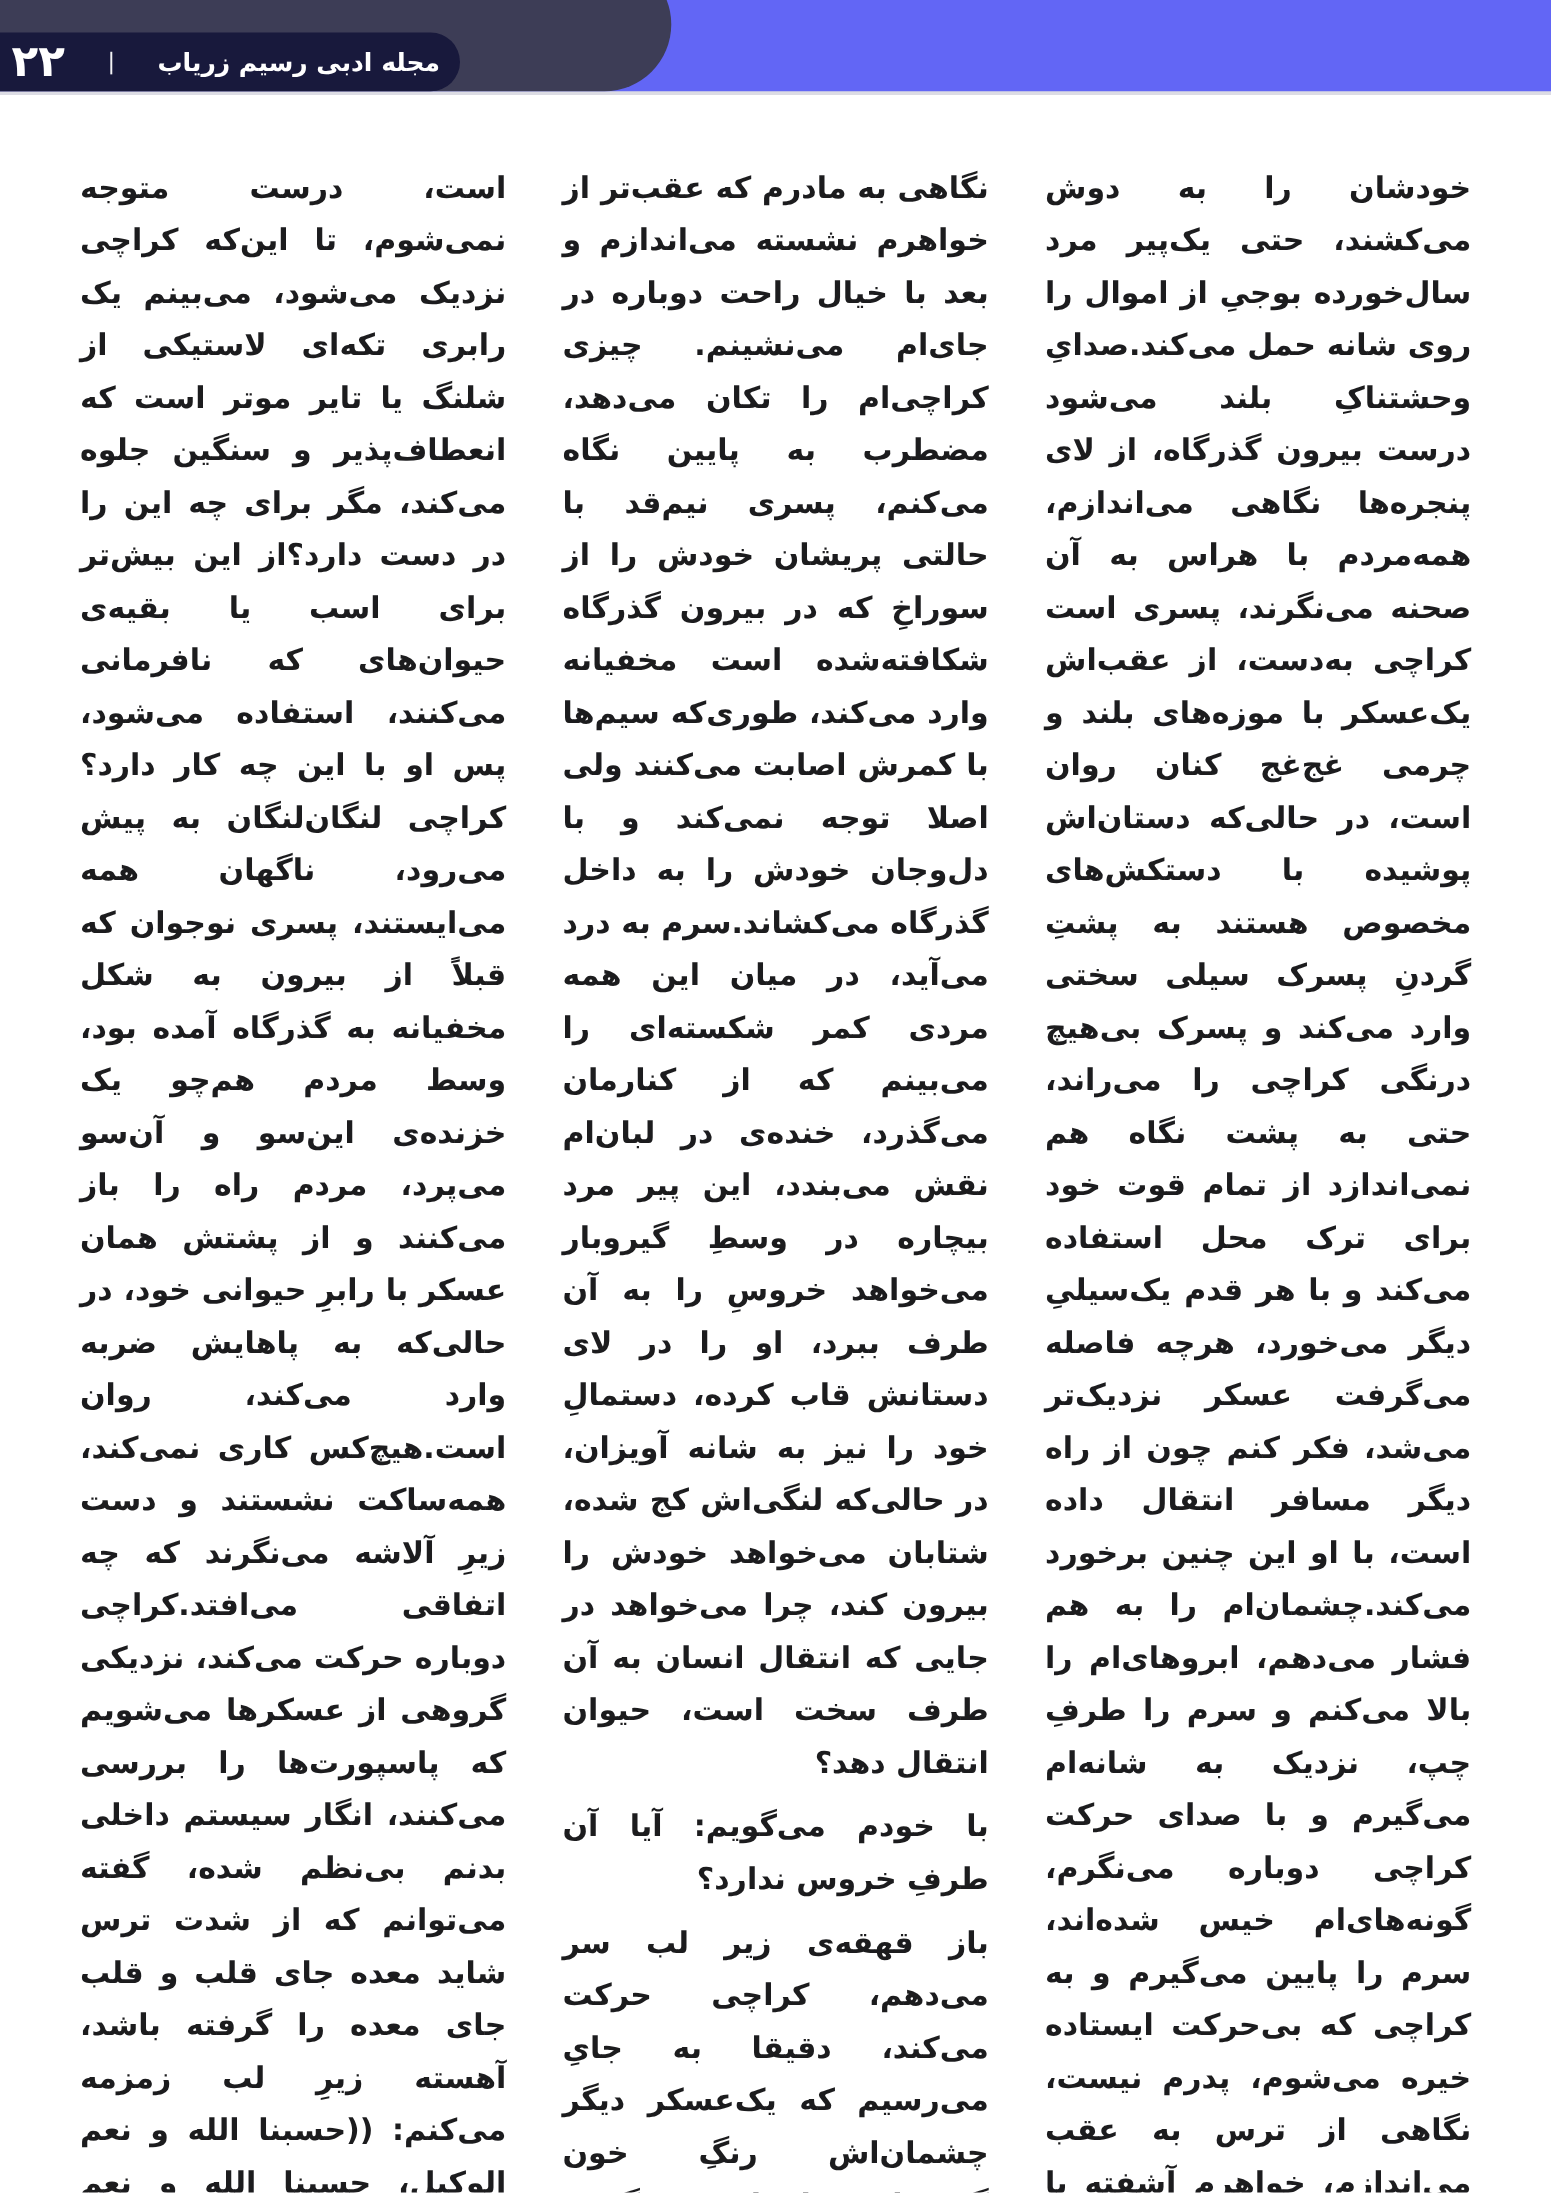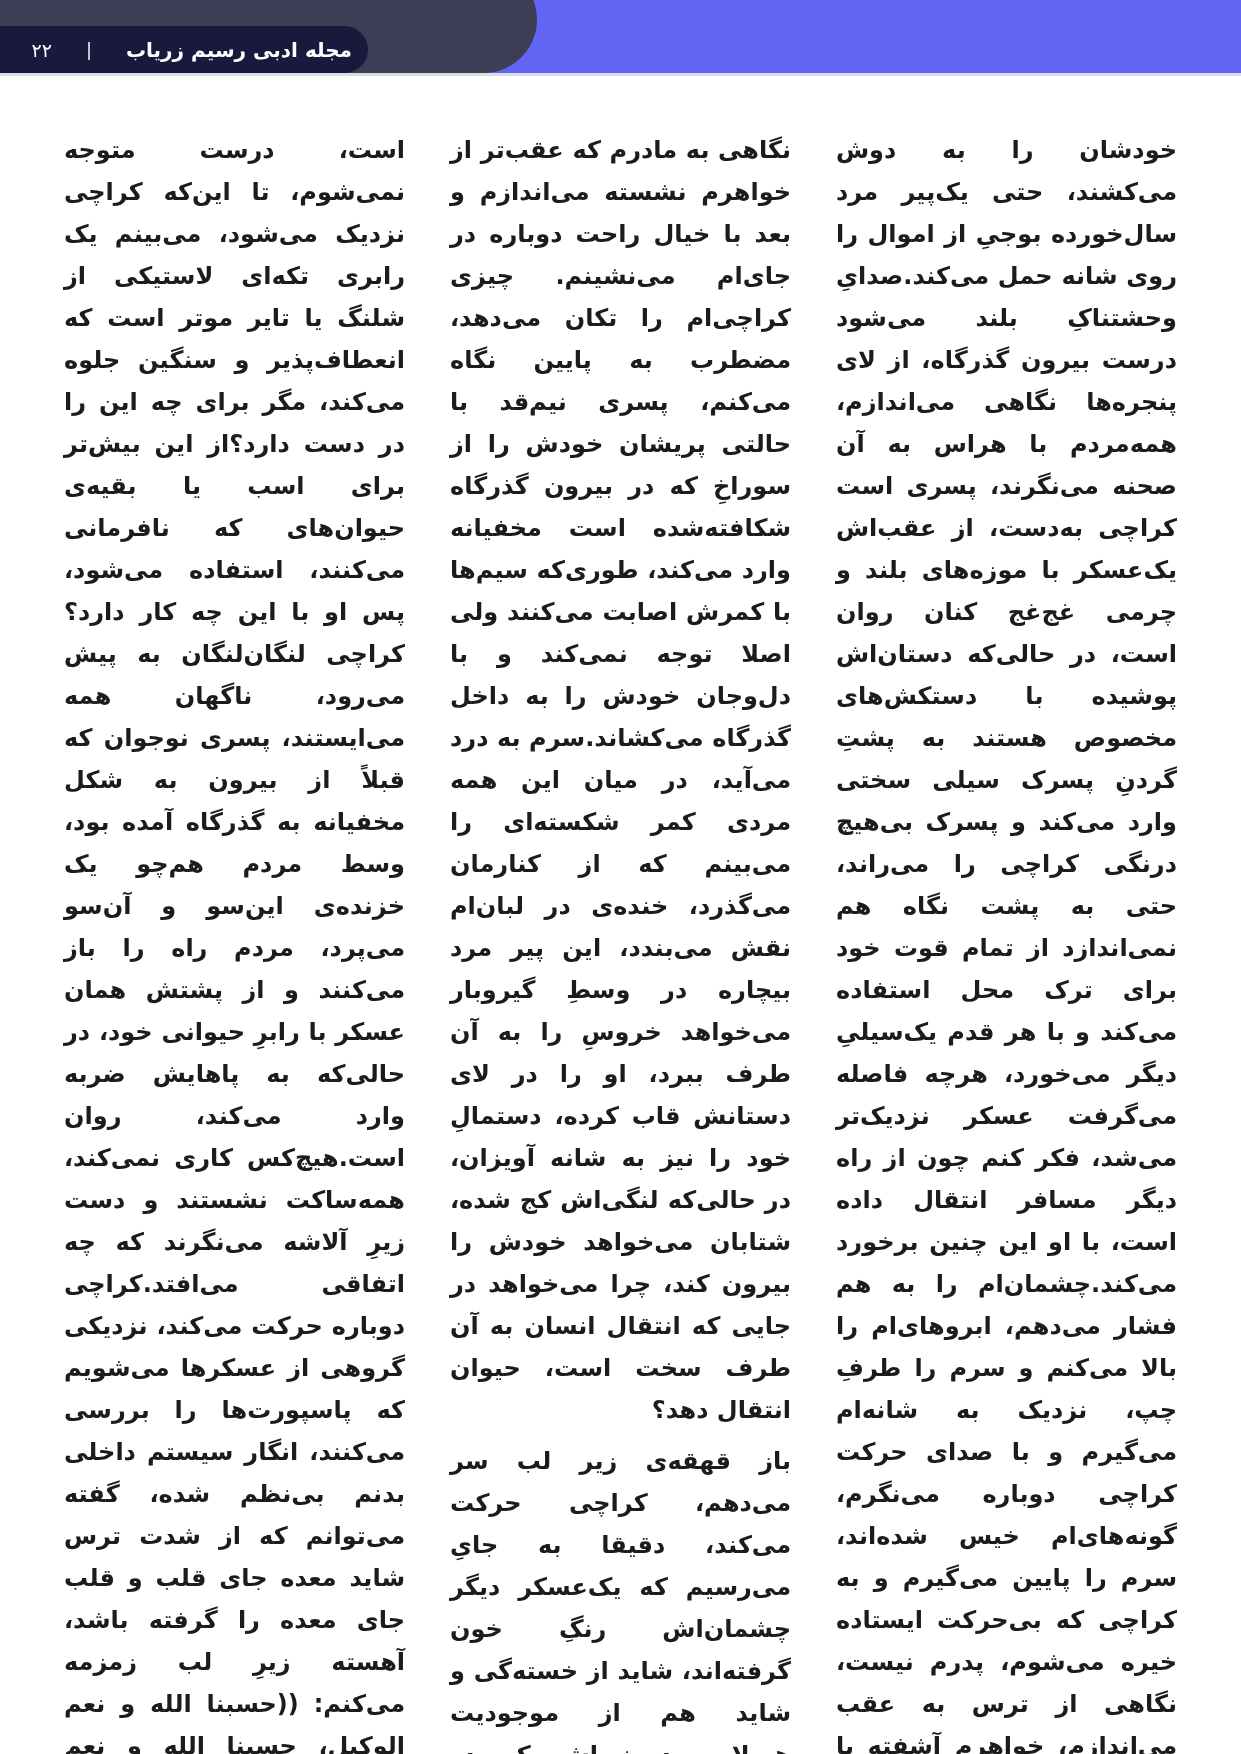--- a/index.html
+++ b/index.html
@@ -30,21 +30,21 @@
     background:#18193c;
     border-radius:0 26px 26px 0;
     display:flex;align-items:center;
     direction:rtl;
     padding:0 16px 0 0;
     box-sizing:border-box;
     color:#ffffff;
   }
   .title-pill .mag-title{font-size:20px;font-weight:bold;white-space:nowrap;}
   .title-pill .sep{margin:0 34px;font-size:18px;font-weight:400;opacity:.95;}
-  .title-pill .page-num{font-size:19px;font-weight:normal;letter-spacing:2px;text-align:center;}
+  .title-pill .page-num{font-size:35px;font-weight:bold;letter-spacing:2px;text-align:center;}
   
   .article{
     direction:rtl;
     display:flex;
     gap:45px;
     padding:0 64px;
     margin-top:53px;
     color:#1c1c1e;
   }
   .article .col{
@@ -68,18 +68,19 @@
     <span class="page-num">۲۲</span>
   </div>
 </header>
 
 <main class="article" dir="rtl">
   <section class="col">
     <p>خودشان را به دوش می‌کشند، حتی یک‌پیر مرد سال‌خورده بوجیِ از اموال را روی شانه حمل می‌کند.صدایِ وحشتناکِ بلند می‌شود درست بیرون گذرگاه، از لای پنجره‌ها نگاهی می‌اندازم، همه‌مردم با هراس به آن صحنه می‌نگرند، پسری است کراچی به‌دست، از عقب‌اش یک‌عسکر با موزه‌های بلند و چرمی غج‌غج کنان روان است، در حالی‌که دستان‌اش پوشیده با دستکش‌های مخصوص هستند به پشتِ گردنِ پسرک سیلی سختی وارد می‌کند و پسرک بی‌هیچ درنگی کراچی را می‌راند، حتی به پشت نگاه هم نمی‌اندازد از تمام قوت خود برای ترک محل استفاده می‌کند و با هر قدم یک‌سیلیِ دیگر می‌خورد، هرچه فاصله می‌گرفت عسکر نزدیک‌تر می‌شد، فکر کنم چون از راه دیگر مسافر انتقال داده است، با او این چنین برخورد می‌کند.چشمان‌ام را به هم فشار می‌دهم، ابروهای‌ام را بالا می‌کنم و سرم را طرفِ چپ، نزدیک به شانه‌ام می‌گیرم و با صدای حرکت کراچی دوباره می‌نگرم، گونه‌های‌ام خیس شده‌اند، سرم را پایین می‌گیرم و به کراچی که بی‌حرکت ایستاده خیره می‌شوم، پدرم نیست، نگاهی از ترس به عقب می‌اندازم، خواهرم آشفته با چشمانِ ریز و خسته به من می‌نگرد، صدایم را میانِ ترس و گرمی بلند می‌کنم: زهرا پدرم کو؟ با بی‌تفاوتی پاسخ می‌دهد: پشت سر د یکی از کراچی‌ها شیشته...</p>
   </section>
   <section class="col">
     <p>نگاهی به مادرم که عقب‌تر از خواهرم نشسته می‌اندازم و بعد با خیال راحت دوباره در جای‌ام می‌نشینم. چیزی کراچی‌ام را تکان می‌دهد، مضطرب به پایین نگاه می‌کنم، پسری نیم‌قد با حالتی پریشان خودش را از سوراخِ که در بیرون گذرگاه شکافته‌شده است مخفیانه وارد می‌کند، طوری‌که سیم‌ها با کمرش اصابت می‌کنند ولی اصلا توجه نمی‌کند و با دل‌وجان خودش را به داخل گذرگاه می‌کشاند.سرم به درد می‌آید، در میان این همه مردی کمر شکسته‌ای را می‌بینم که از کنارمان می‌گذرد، خنده‌ی در لبان‌ام نقش می‌بندد، این پیر مرد بیچاره در وسطِ گیروبار می‌خواهد خروسِ را به آن طرف ببرد، او را در لای دستانش قاب کرده، دستمالِ خود را نیز به شانه آویزان، در حالی‌که لنگی‌اش کج شده، شتابان می‌خواهد خودش را بیرون کند، چرا می‌خواهد در جایی که انتقال انسان به آن طرف سخت است، حیوان انتقال دهد؟</p>
+    <p>با خودم می‌گویم: آیا آن طرفِ خروس ندارد؟</p>
     <p>باز قهقه‌ی زیر لب سر می‌دهم، کراچی حرکت می‌کند، دقیقا به جایِ می‌رسیم که یک‌عسکر دیگر چشمان‌اش رنگِ خون گرفته‌اند، شاید از خسته‌گی و شاید هم از موجودیت هیولایی درونی‌اش که در کمینِ شکار نشسته، دستمالی را محکم به بینی خود پیچانیده و موهایش از لای کلاهِ پیک‌دارش بیرون خزیدند.چیزی در دستش</p>
   </section>
   <section class="col">
     <p>است، درست متوجه نمی‌شوم، تا این‌که کراچی نزدیک می‌شود، می‌بینم یک رابری تکه‌ای لاستیکی از شلنگ یا تایر موتر است که انعطاف‌پذیر و سنگین جلوه می‌کند، مگر برای چه این را در دست دارد؟از این بیش‌تر برای اسب یا بقیه‌ی حیوان‌های که نافرمانی می‌کنند، استفاده می‌شود، پس او با این چه کار دارد؟کراچی لنگان‌لنگان به پیش می‌رود، ناگهان همه می‌ایستند، پسری نوجوان که قبلاً از بیرون به شکل مخفیانه به گذرگاه آمده بود، وسط مردم هم‌چو یک خزنده‌ی این‌سو و آن‌سو می‌پرد، مردم راه را باز می‌کنند و از پشتش همان عسکر با رابرِ حیوانی خود، در حالی‌که به پاهایش ضربه وارد می‌کند، روان است.هیچ‌کس کاری نمی‌کند، همه‌ساکت نشستند و دست زیرِ آلاشه می‌نگرند که چه اتفاقی می‌افتد.کراچی دوباره حرکت می‌کند، نزدیکی گروهی از عسکرها می‌شویم که پاسپورت‌ها را بررسی می‌کنند، انگار سیستم داخلی بدنم بی‌نظم شده، گفته می‌توانم که از شدت ترس شاید معده جای قلب و قلب جای معده را گرفته باشد، آهسته زیرِ لب زمزمه می‌کنم: ((حسبنا الله و نعم الوکیل، حسبنا الله و نعم الوکیل، حسبنا الله و نعم الوکیل، حسبنا الله و نعم الوکیل...))</p>
   </section>
 </main>
 
 </body></html>

